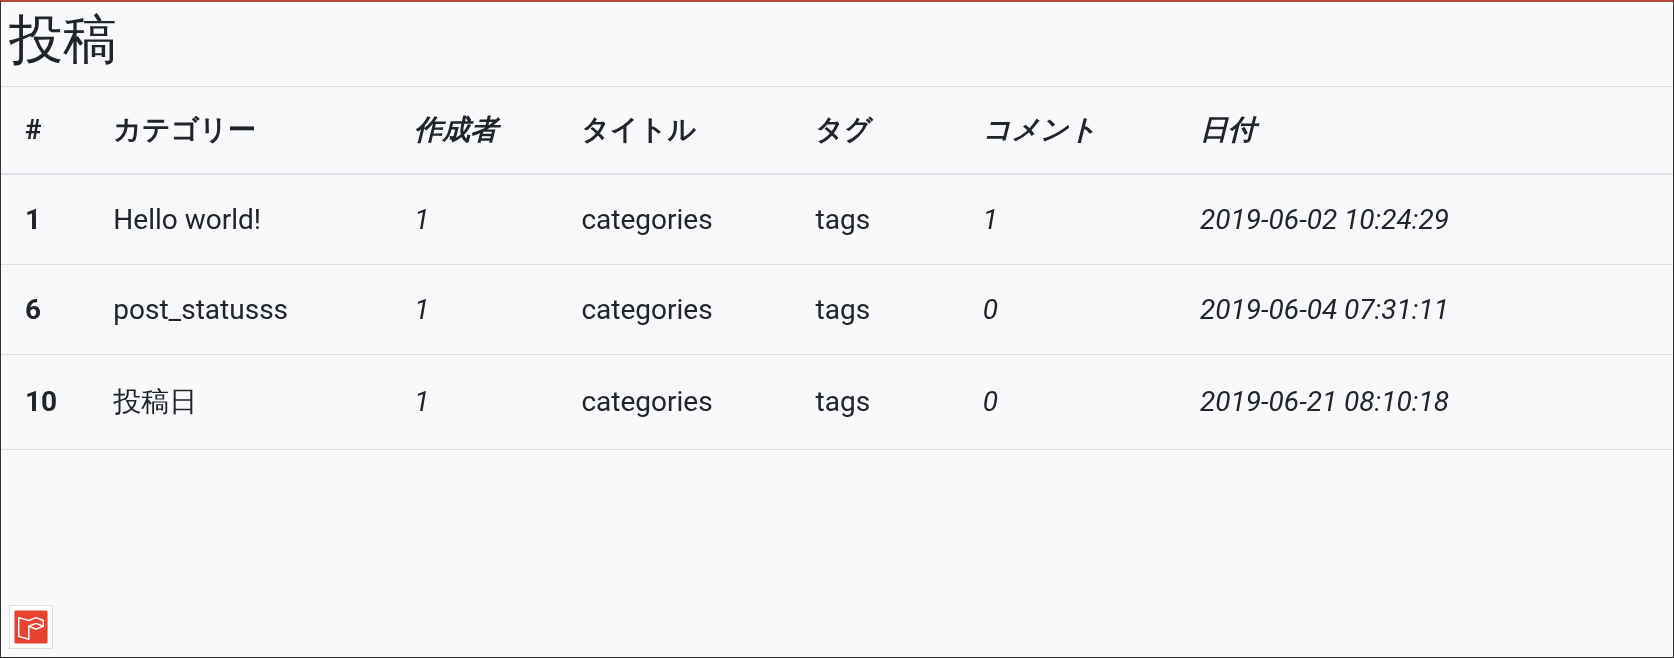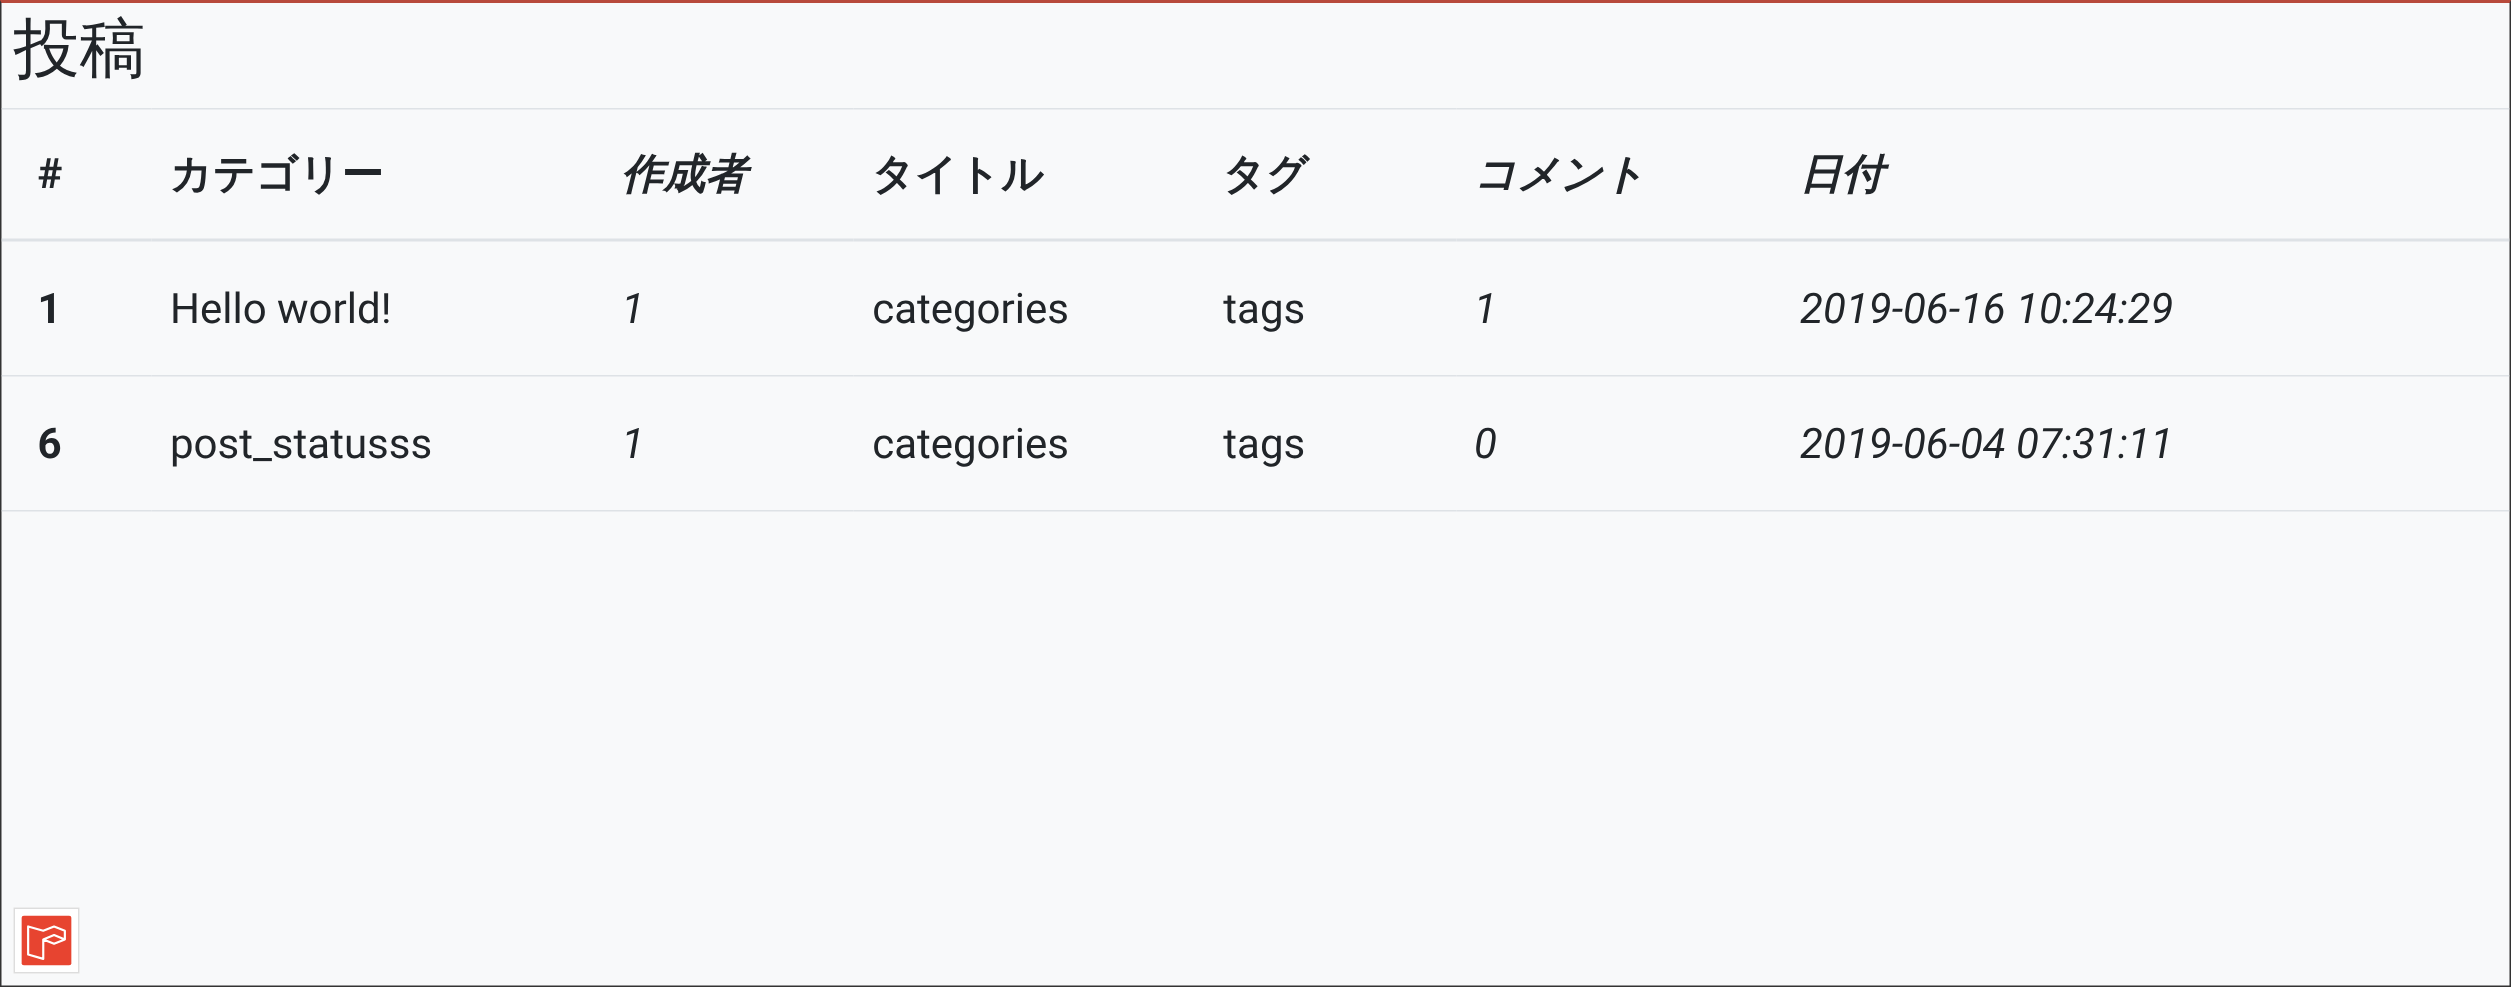--- a/index.html
+++ b/index.html
@@ -12,21 +12,21 @@
       background-color: #f8f9fa;
       width: 1674px;
       height: 658px;
       position: relative;
       border-top: 2px solid #b84a3c;
       border-left: 1px solid #333;
       border-right: 1px solid #333;
       border-bottom: 1px solid #333;
     }
     .page-title {
-      font-size: 44px;
+      font-size: 54px;
       font-weight: 400;
       color: #212529;
       padding: 0 8px;
       margin-top: 0;
       line-height: 1.4;
     }
     table {
       width: 100%;
       border-collapse: collapse;
       margin-top: 8px;
@@ -92,30 +92,39 @@
     </tr>
   </thead>
   <tbody>
     <tr>
       <td>1</td>
       <td>Hello world!</td>
       <td>1</td>
       <td>categories</td>
       <td>tags</td>
       <td>1</td>
-      <td>2019-06-16 10:24:29</td>
+      <td>2019-06-02 10:24:29</td>
     </tr>
     <tr>
       <td>6</td>
       <td>post_statusss</td>
       <td>1</td>
       <td>categories</td>
       <td>tags</td>
       <td>0</td>
       <td>2019-06-04 07:31:11</td>
+    </tr>
+    <tr>
+      <td>10</td>
+      <td>投稿日</td>
+      <td>1</td>
+      <td>categories</td>
+      <td>tags</td>
+      <td>0</td>
+      <td>2019-06-21 08:10:18</td>
     </tr>
   </tbody>
 </table>
 
 <div class="laravel-badge">
   <svg viewBox="0 0 50 50">
     <rect x="2" y="2" width="46" height="46" fill="#e74430" rx="2"></rect>
     <path d="M8 12 L8 38 L22 42 L22 24 L32 20 L42 24 L42 16 L32 12 L22 16 Z M22 24 L32 28 L42 24" stroke="#fff" stroke-width="2" fill="none" stroke-linejoin="round"></path>
   </svg>
 </div>

